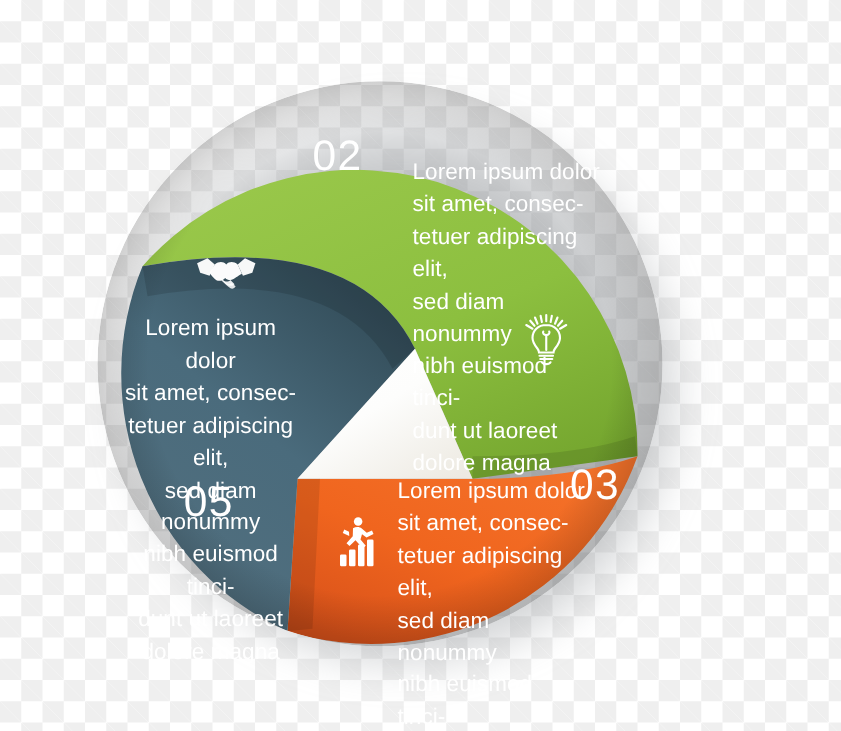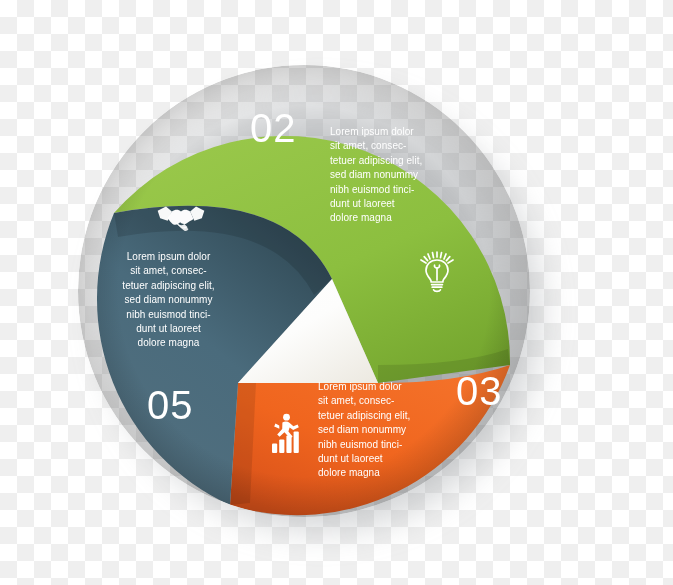--- a/index.html
+++ b/index.html
@@ -59,31 +59,31 @@
     position: absolute;
     left: 0; top: 0;
     width: 673px; height: 585px;
     pointer-events: none;
   }
   #labels > * { pointer-events: auto; }
 
   .seg-number {
     position: absolute;
     font-family: "Liberation Sans", sans-serif;
-    font-size: 40px;
+    font-size: 34px;
     font-weight: 300;
     letter-spacing: 1px;
     color: #ffffff;
     line-height: 1;
     white-space: nowrap;
   }
   .seg-body {
     position: absolute;
     font-family: "Liberation Sans", sans-serif;
-    font-size: 10px;
+    font-size: 18px;
     line-height: 1.44;
     color: #ffffff;
     white-space: pre-line;
     letter-spacing: 0.05px;
   }
   .seg-body.center { text-align: center; }
 
   .seg-icon {
     position: absolute;
     width: 40px;

